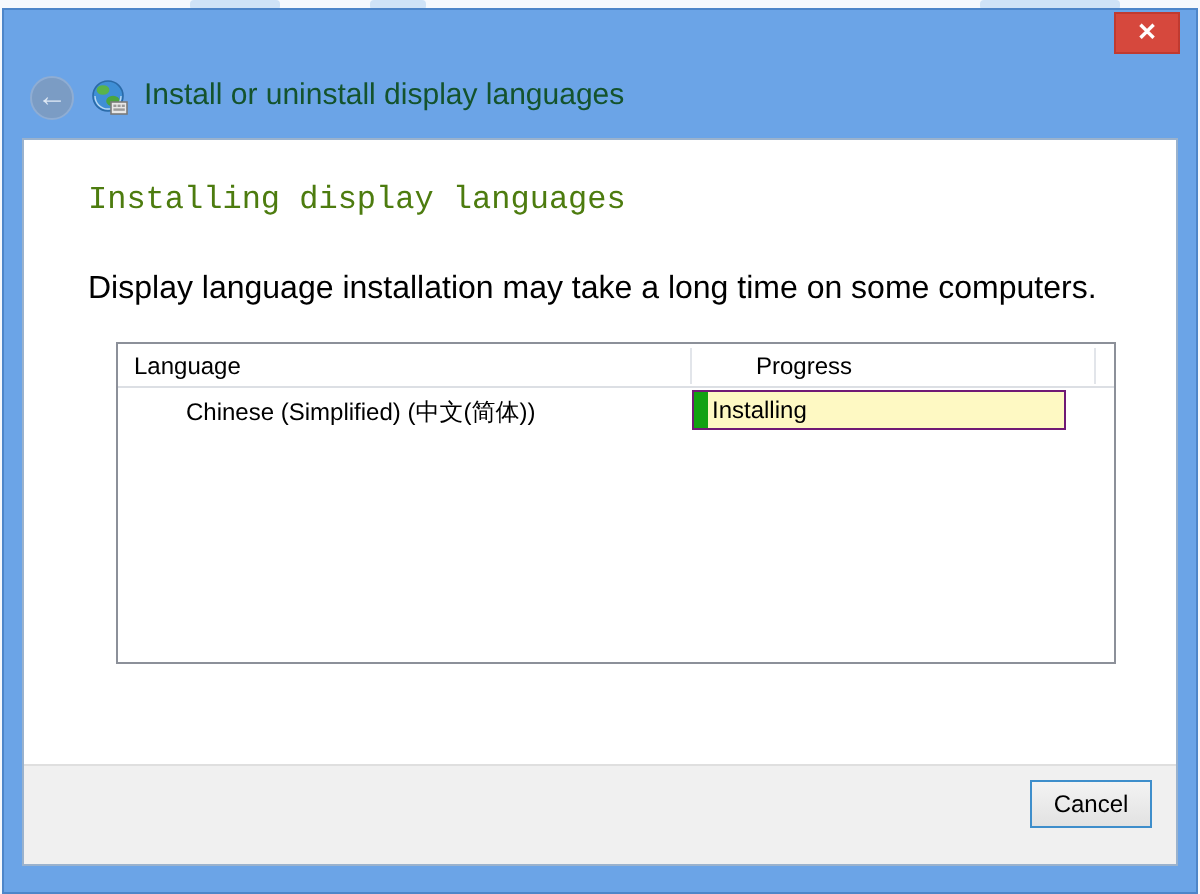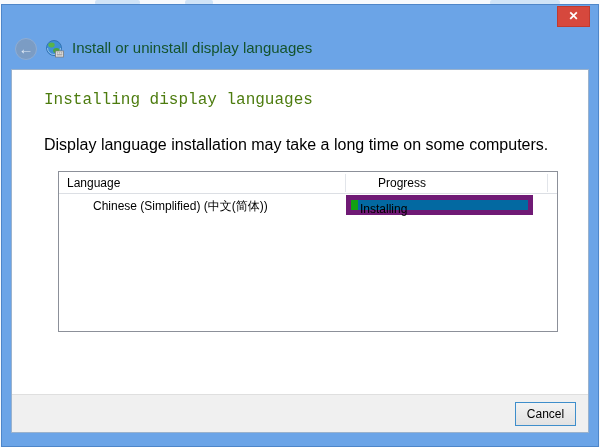--- a/index.html
+++ b/index.html
@@ -58,32 +58,32 @@
   .lv-col-language { position:absolute; left:8px;  top:4px; }
   .lv-col-progress { position:absolute; left:309px; top:4px;margin-left:10px; }
   .lv-divider { position:absolute; top:2px; width:1px; height:18px; background:#e2e5ea; }
   .lv-divider.d1 { left:286px; }
   .lv-divider.d2 { left:488px; }
   .lv-row { position:relative; height:22px; }
   .lv-cell-language { position:absolute; left:34px; top:4px; white-space:nowrap; }
 
   .progressbar {
     position:absolute; left:287px; top:1px; width:187px; height:20px;
-    background:#0369a1; border:5px solid #701a75;
+    background:#fef9c3; border:1px solid #701a75;
   }
   .progress-fill {
     position:absolute; left:0; top:0; bottom:0; background:#12a112;
   }
   .progress-label {
     position:absolute; left:9px; top:2px; font-size:12px; color:#000;
   }
 
   
   .footer {
-    position:absolute; left:0; right:0; bottom:0; height:38px;
+    position:absolute; left:0; right:0; bottom:0; height:50px;
     background:#f0f0f0; border-top:1px solid #dfdfdf;
   }
   .cancel-btn {
     position:absolute; right:12px; top:7px; width:61px; height:24px;
     background:linear-gradient(#f3f3f3,#e2e2e2);
     border:1px solid #3e8ecb; font-size:12px; color:#000;
     font-family:"Liberation Sans", sans-serif; cursor:default;
   }
 </style>
 </head>

